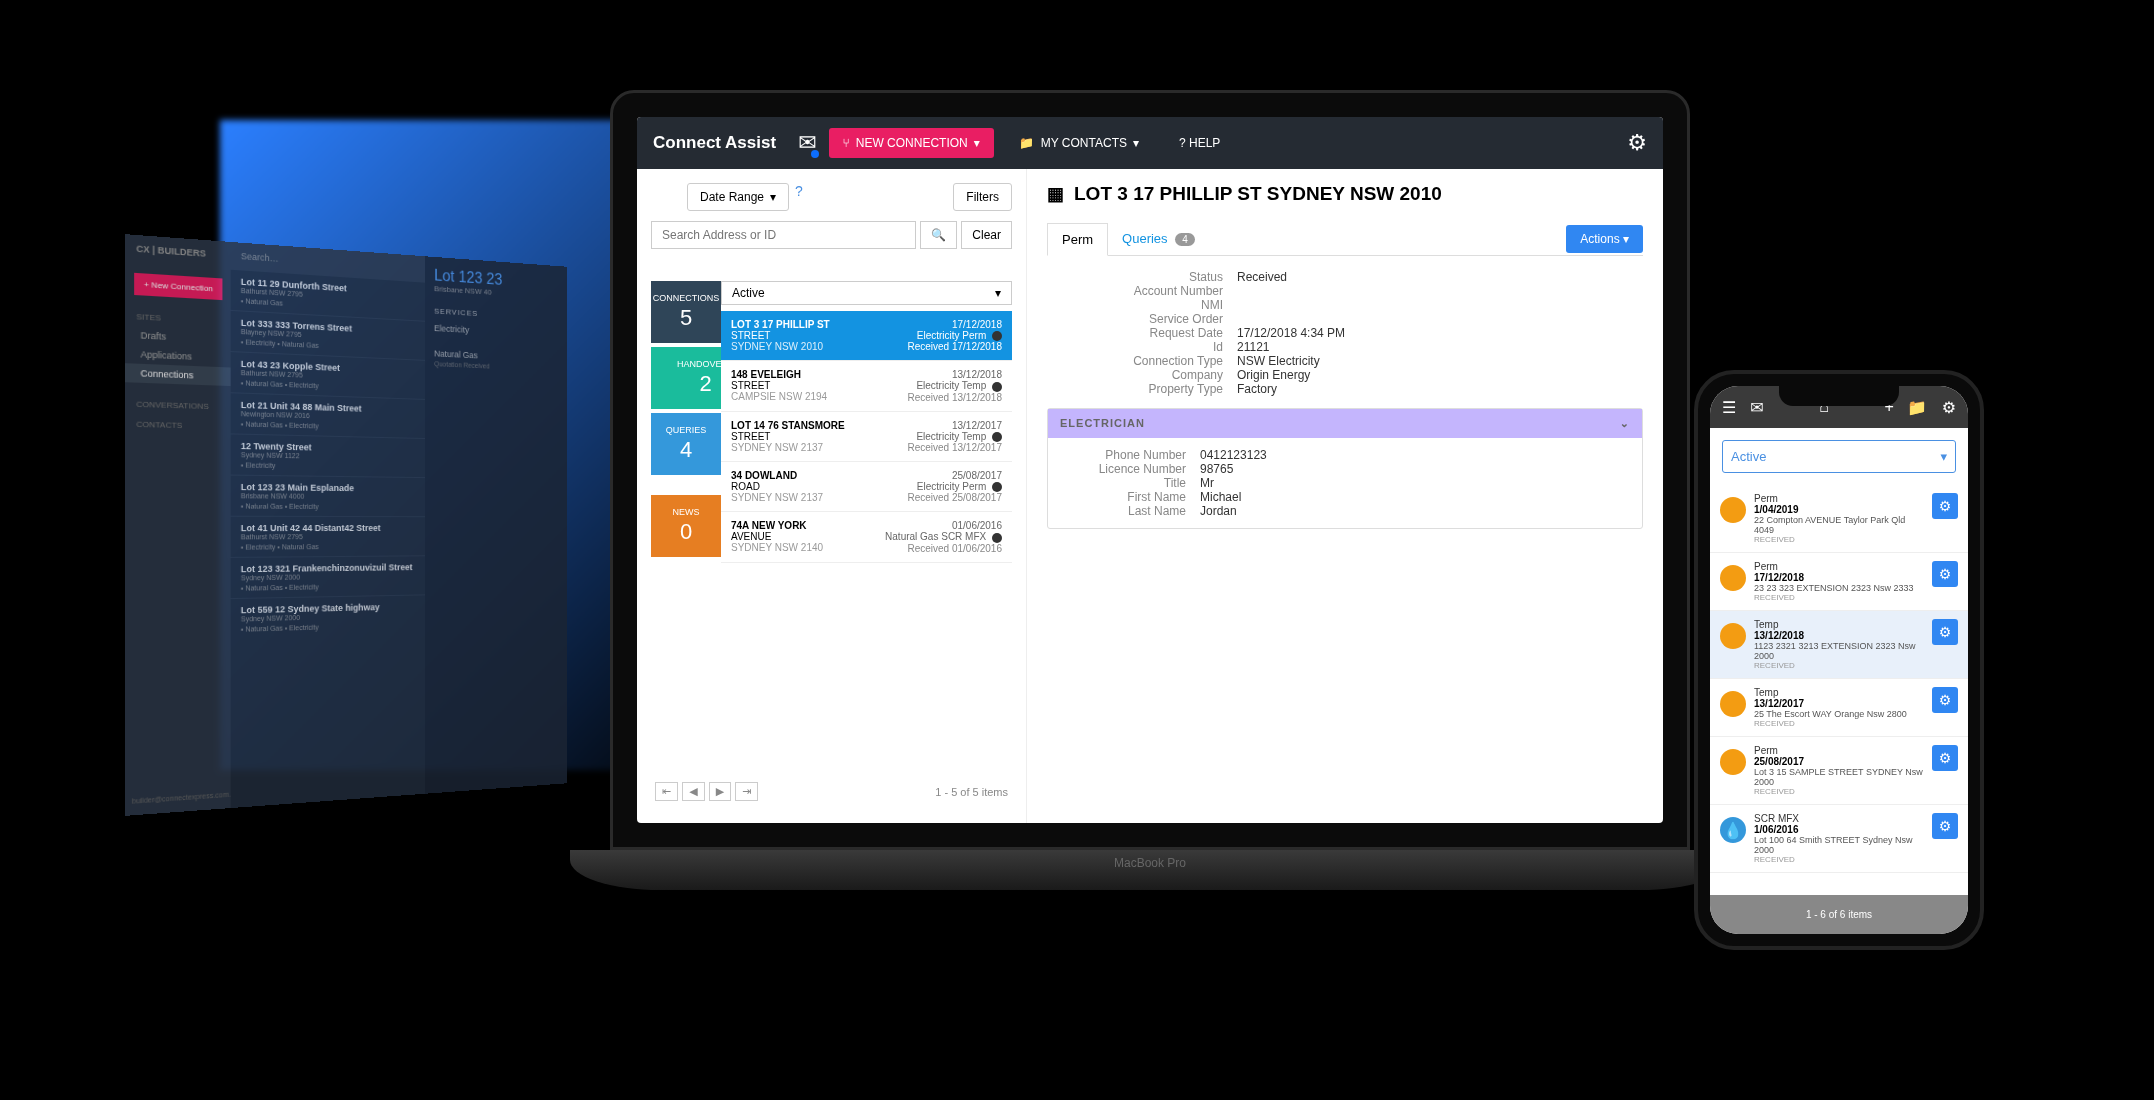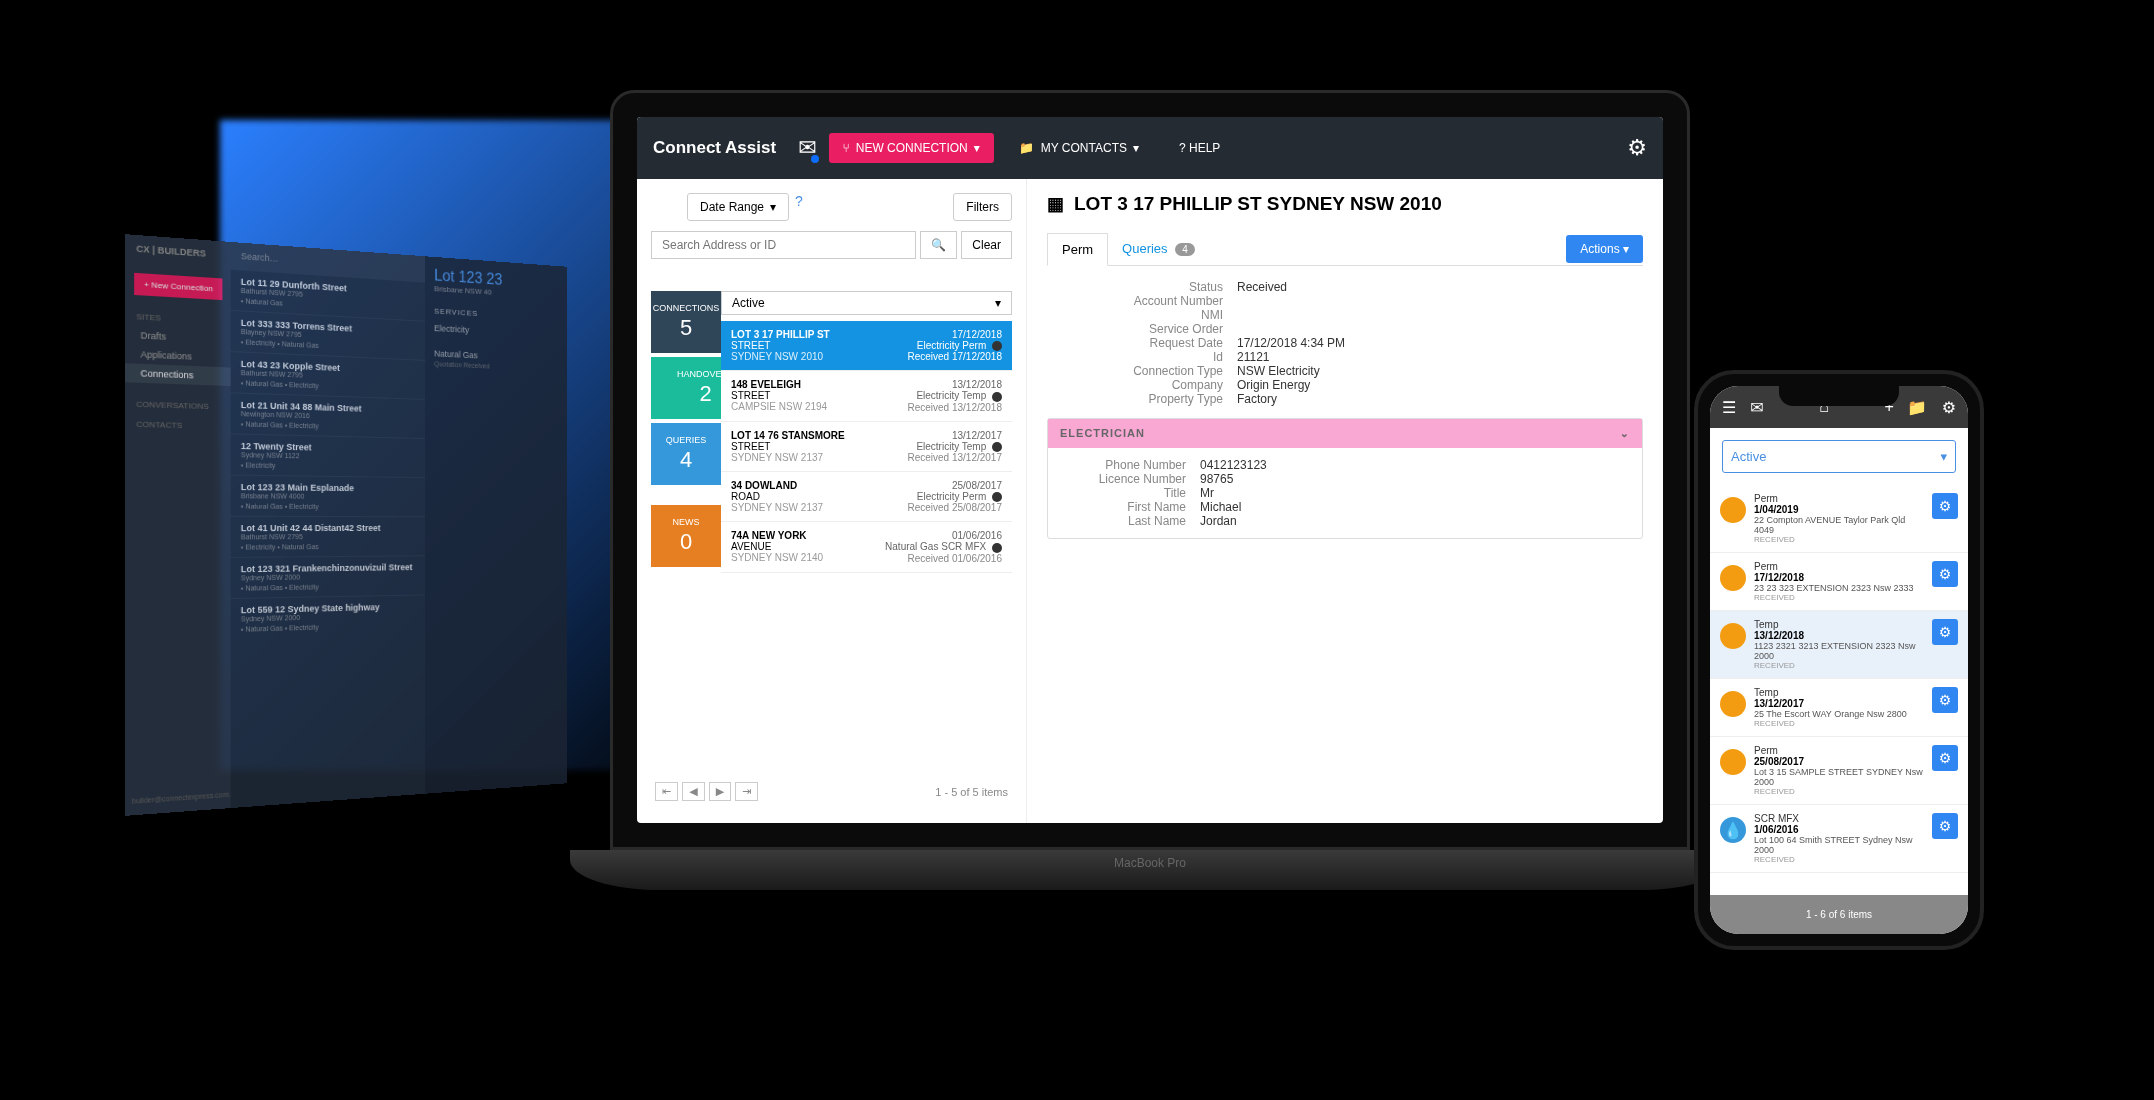--- a/index.html
+++ b/index.html
@@ -30,21 +30,21 @@
 
 .glow { position: absolute; left: 220px; top: 120px; width: 520px; height: 650px; background: linear-gradient(135deg, #2b7fff 0%, rgba(43,127,255,0.3) 70%, rgba(0,0,0,0) 100%); z-index: 0; filter: blur(3px); }
 
 
 .macbook { position: absolute; left: 610px; top: 90px; width: 1080px; height: 830px; z-index: 5; }
 .mb-screen { width: 100%; height: 760px; background: #0b0b0b; border-radius: 24px 24px 0 0; padding: 24px; border: 3px solid #2a2a2a; }
 .mb-app { width: 100%; height: 100%; background: #fff; border-radius: 4px; overflow: hidden; display: flex; flex-direction: column; }
 .mb-base { width: 1160px; height: 40px; margin-left: -40px; background: linear-gradient(to bottom, #3a3a3a, #1a1a1a); border-radius: 0 0 90px 90px / 0 0 30px 30px; position: relative; }
 .mb-brand { text-align: center; color: #666; font-size: 12px; padding-top: 6px; }
 
-.topbar { background: #252b33; height: 62px; display: flex; align-items: center; padding: 0 16px; gap: 12px; }
+.topbar { background: #252b33; height: 52px; display: flex; align-items: center; padding: 0 16px; gap: 12px; }
 .tb-logo { color: #fff; font-weight: bold; font-size: 17px; }
 .tb-mail { color: #fff; font-size: 22px; margin-left: 10px; position: relative; }
 .tb-mail::after { content: ''; position: absolute; bottom: -2px; right: -2px; width: 8px; height: 8px; background: #0d6efd; border-radius: 50%; }
 .tb-btn { padding: 8px 14px; color: #fff; font-size: 12px; display: flex; align-items: center; gap: 6px; cursor: pointer; }
 .tb-btn.pink { background: #e91e63; border-radius: 3px; }
 .tb-spacer { flex: 1; }
 .tb-gear { color: #fff; font-size: 22px; }
 
 .content { flex: 1; display: flex; overflow: hidden; }
 .left-pane { width: 390px; padding: 14px; border-right: 1px solid #eee; display: flex; flex-direction: column; }
@@ -91,21 +91,21 @@
 .tab { padding: 8px 14px; font-size: 13px; cursor: pointer; }
 .tab.act { border: 1px solid #ddd; border-bottom: 1px solid #fff; margin-bottom: -1px; background: #fff; }
 .tab .badge { background: #999; color: #fff; border-radius: 10px; padding: 1px 7px; font-size: 10px; margin-left: 4px; }
 .tab:not(.act) { color: #1393e1; }
 .actions-btn { background: #3087f2; color: #fff; padding: 7px 14px; font-size: 12px; border-radius: 3px; cursor: pointer; }
 .det-grid { display: flex; flex-direction: column; font-size: 12px; }
 .dr { display: flex; }
 .dr .lbl { width: 190px; text-align: right; color: #888; padding-right: 14px; }
 .dr .val { flex: 1; color: #333; }
 .panel { border: 1px solid #ddd; border-radius: 3px; margin: 12px 0; }
-.panel-h { background: #f9a8d4; padding: 8px 12px; font-size: 11px; font-weight: bold; color: #666; letter-spacing: 1px; display: flex; justify-content: space-between; }
+.panel-h { background: #c4b5fd; padding: 8px 12px; font-size: 11px; font-weight: bold; color: #666; letter-spacing: 1px; display: flex; justify-content: space-between; }
 .panel-b { padding: 10px 12px; }
 .panel-b .dr .lbl { width: 140px; }
 
 
 .phone { position: absolute; right: 170px; top: 370px; width: 290px; height: 580px; background: #0a0a0a; border-radius: 40px; border: 4px solid #222; z-index: 10; padding: 12px; }
 .ph-screen { width: 100%; height: 100%; background: #fff; border-radius: 28px; overflow: hidden; display: flex; flex-direction: column; }
 .ph-top { background: #3a3a3a; height: 42px; display: flex; align-items: center; justify-content: space-between; padding: 0 12px; color: #fff; }
 .ph-ico { font-size: 16px; }
 .ph-ico-group { display: flex; gap: 14px; }
 .ph-active { margin: 12px; padding: 8px; border: 1px solid #4a90e2; color: #4a90e2; font-size: 13px; display: flex; justify-content: space-between; border-radius: 3px; }

